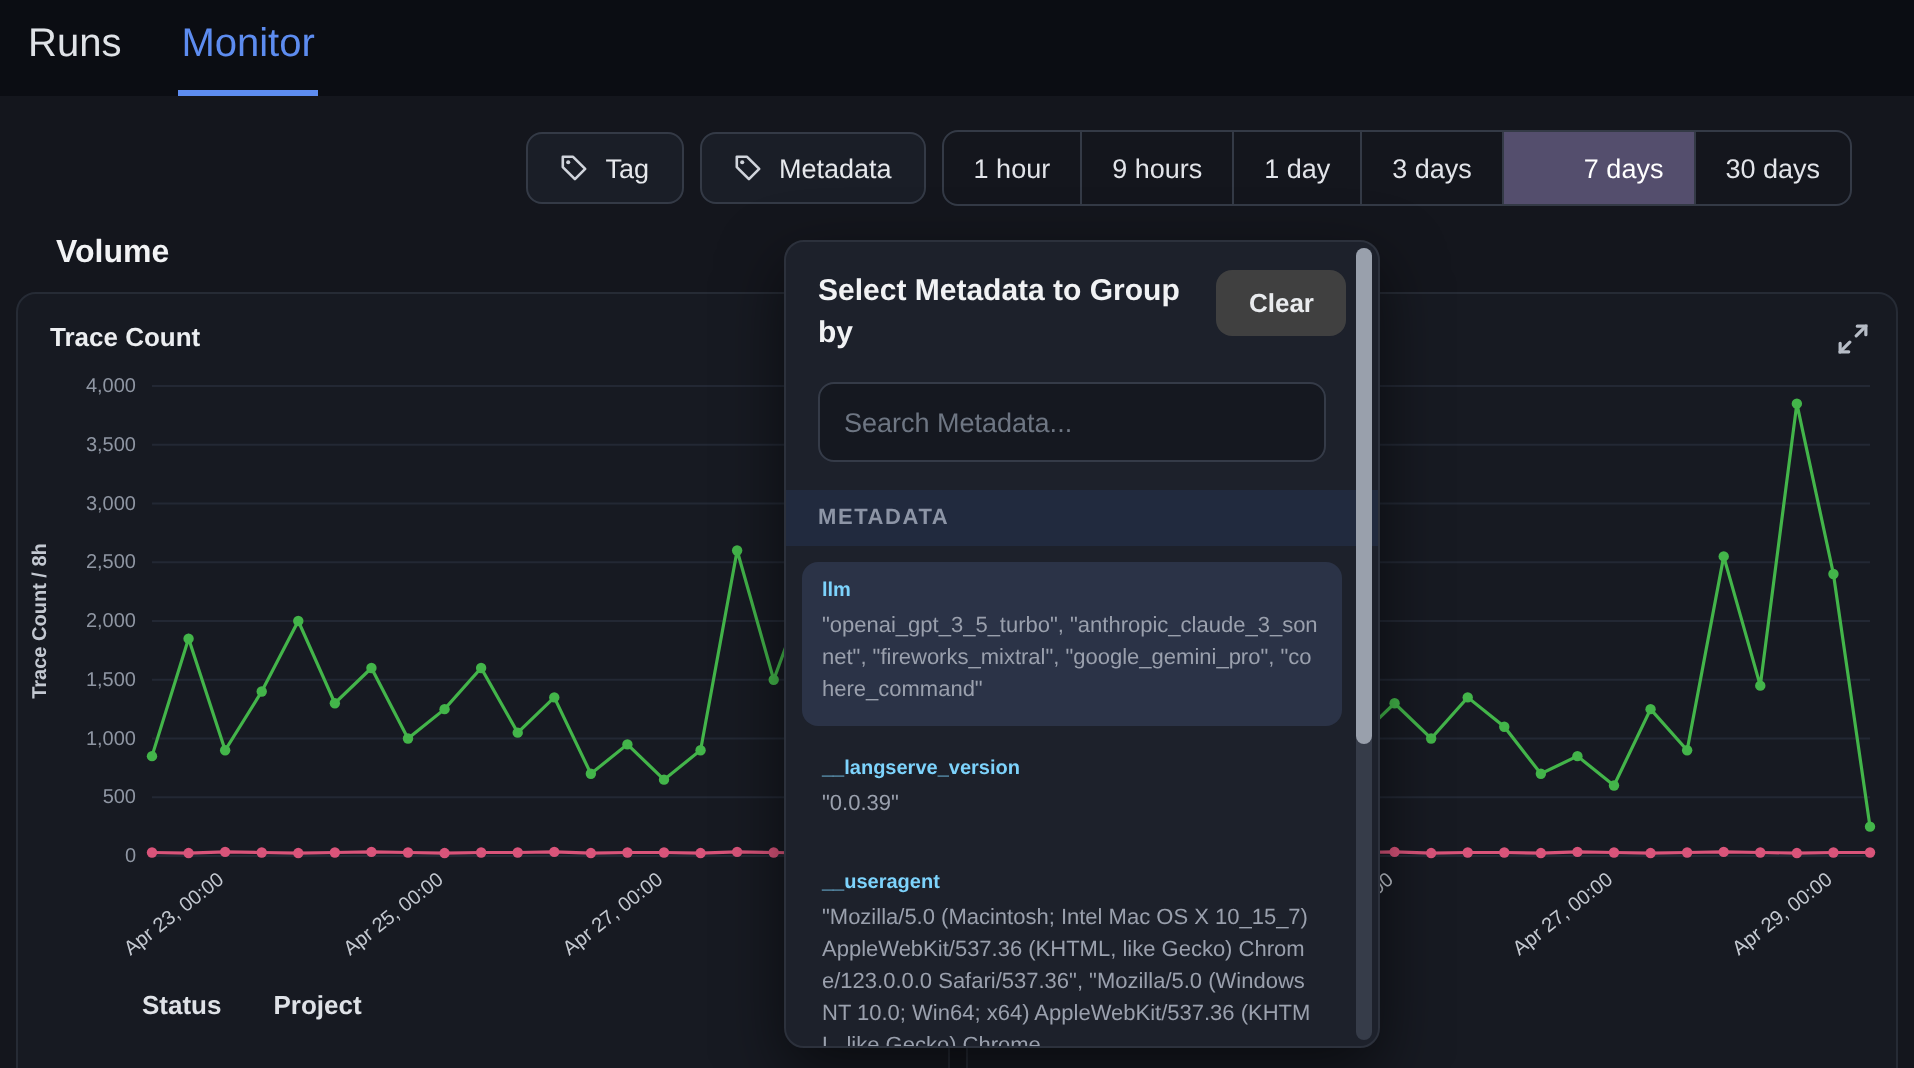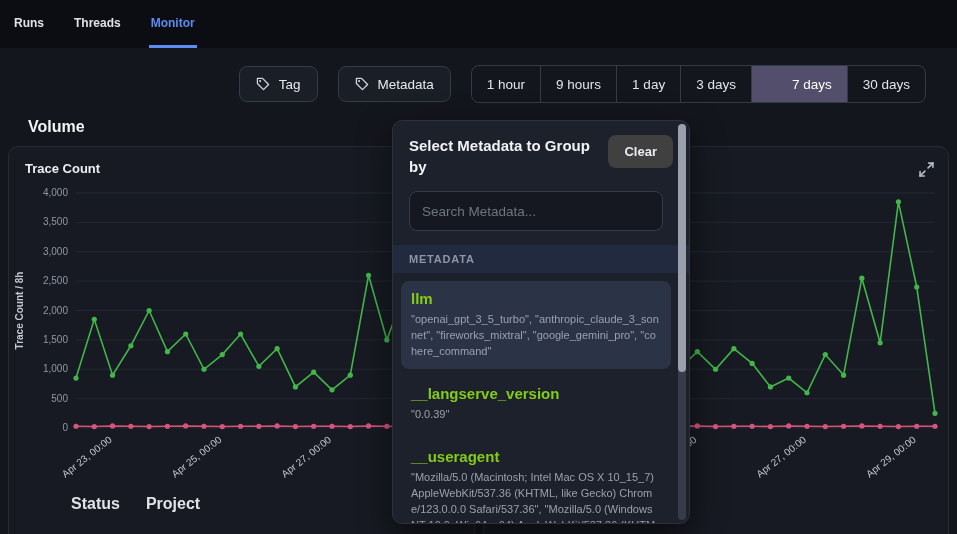--- a/index.html
+++ b/index.html
@@ -4,72 +4,71 @@
 <style>
   * { box-sizing: border-box; }
   html,body { margin:0; padding:0; }
   body {
     width:957px; height:534px; overflow:hidden; position:relative;
     background:#14161d; color:#e6e8ec;
     font-family:"Liberation Sans", sans-serif;
   }
   
   .topnav { height:48px; background:#0b0d13; display:flex; align-items:stretch; padding:0 12px; gap:26px; }
-  .nav-item { display:flex; align-items:center; font-size:12px; font-weight:700; color:#dfe2e7;
+  .nav-item { display:flex; align-items:center; font-size:20px; font-weight:400; color:#dfe2e7;
               border-bottom:3px solid transparent; cursor:pointer; padding:0 2px; }
   .nav-item.active { color:#5d8cf0; border-bottom-color:#5d8cf0; }
   
-  .toolbar { display:flex; align-items:center; justify-content:flex-end; gap:20px; margin:17px 31px 0 0; }
+  .toolbar { display:flex; align-items:center; justify-content:flex-end; gap:8px; margin:17px 31px 0 0; }
   .btn { display:flex; align-items:center; gap:9px; height:36px; padding:0 16px;
          background:#1a1e27; border:1px solid #343a46; border-radius:8px;
          color:#e6e8ec; font-size:13.5px; font-weight:500; cursor:pointer; font-family:inherit; }
   .segmented { display:flex; border:1px solid #343a46; border-radius:8px; overflow:hidden; }
   .segmented button { height:36px; padding:0 15px; background:transparent; border:none;
          border-left:1px solid #343a46; color:#e2e4e9; font-size:13.5px; font-family:inherit; cursor:pointer; }
   .segmented button:first-child { border-left:none; }
   .segmented button.active { background:#544e6d; color:#ffffff;padding-left:40px; }
   
   .section-title { margin:15px 0 10px 28px; font-size:16px; font-weight:600; color:#f2f3f5; }
   
   .panels { display:flex; gap:8px; margin:0 8px; height:420px; }
   .panel { flex:1; background:#171a22; border:1px solid #262b35; border-radius:10px; overflow:hidden; position:relative; }
   .panel-header { display:flex; justify-content:space-between; align-items:center; padding:14px 14px 0 16px; }
   .panel-title { font-size:13px; font-weight:600; color:#eceef1; min-height:16px; }
   .expand-btn { color:#b6bcc6; cursor:pointer; display:flex; }
   .chart { height:310px; width:100%; }
   .chart text { font-family:"Liberation Sans", sans-serif; }
-  .panel-footer { display:flex; gap:26px; padding:8px 0 0 62px; font-size:16px; font-weight:700; color:#dfe2e7; }
+  .panel-footer { display:flex; gap:26px; padding:8px 0 0 62px; font-size:13px; font-weight:700; color:#dfe2e7; }
   
   .popover { position:absolute; left:392px; top:120px; width:298px; height:404px;
              background:#1d212b; border:1px solid #2c313c; border-radius:10px;
              box-shadow:0 12px 32px rgba(0,0,0,.55); z-index:5; overflow:hidden; }
   .pop-header { display:flex; align-items:flex-start; justify-content:space-between; padding:14px 16px 4px 16px; }
   .pop-title { font-size:15px; font-weight:700; width:185px; line-height:1.4; color:#f1f2f4; }
   .clear-btn { background:#404040; border:none; border-radius:8px; color:#e9ebee;
                font-size:13px; font-weight:600; padding:9px 16px; cursor:pointer; font-family:inherit; }
   .search { display:block; width:254px; margin:10px 16px 14px; height:40px; background:#151820;
             border:1px solid #353b48; border-radius:8px; color:#e6e8ec; font-size:13.5px;
             padding:16px 12px; font-family:inherit; }
   .search::placeholder { color:#6e7683; }
   .meta-strip { background:#212a3e; color:#8d95a6; font-size:11px; font-weight:700;
                 letter-spacing:.8px; padding:8px 16px; }
   .meta-list { padding:8px 18px 0 8px; }
   .meta-item { padding:9px 10px; border-radius:8px; margin-bottom:7px; cursor:pointer; }
   .meta-item.selected { background:#2b3347; }
-  .mi-title { font-size:15px; font-weight:600; color:#84cc16; margin-bottom:5px; }
+  .mi-title { font-size:10px; font-weight:600; color:#7dd3fc; margin-bottom:5px; }
   .mi-values { font-size:11px; color:#9aa0ad; line-height:1.45; word-break:break-all; }
   .sb-track { position:absolute; top:3px; right:3px; bottom:3px; width:8px; border-radius:4px; background:#363c49; }
   .sb-thumb { position:absolute; top:0; left:0; width:8px; height:248px; border-radius:4px; background:#99a0ac; cursor:pointer; }
 </style>
 </head>
 <body>
 
 <nav class="topnav">
   <div class="nav-item">Runs</div>
-  <div class="nav-item">Threads</div>
   <div class="nav-item active">Monitor</div>
 </nav>
 
 <div class="toolbar">
   <button class="btn">
     <span style="display:flex;">
       <svg width="14" height="14" viewBox="0 0 15 15" fill="none" stroke="#d0d4db" stroke-width="1.4" stroke-linejoin="round">
         <path d="M1.5 1.5 H7 L13.5 8 L8 13.5 L1.5 7 Z"></path>
         <circle cx="4.4" cy="4.4" r="1.1" fill="#d0d4db" stroke="none"></circle>
       </svg>

